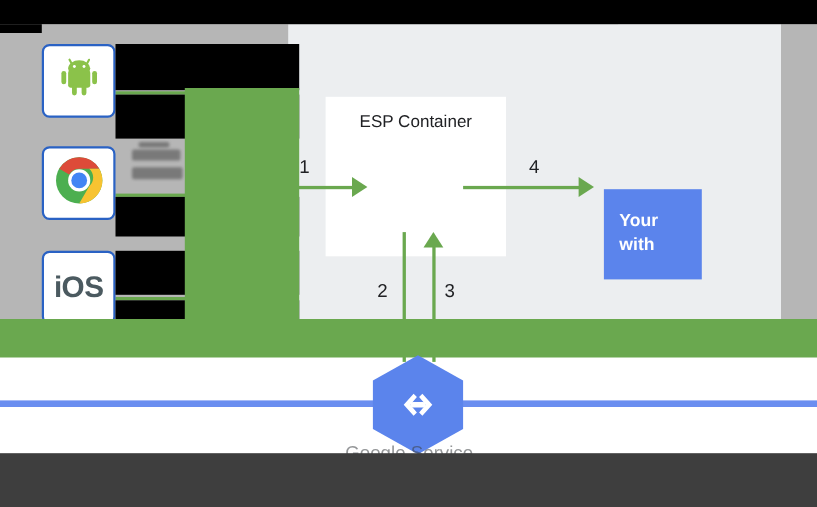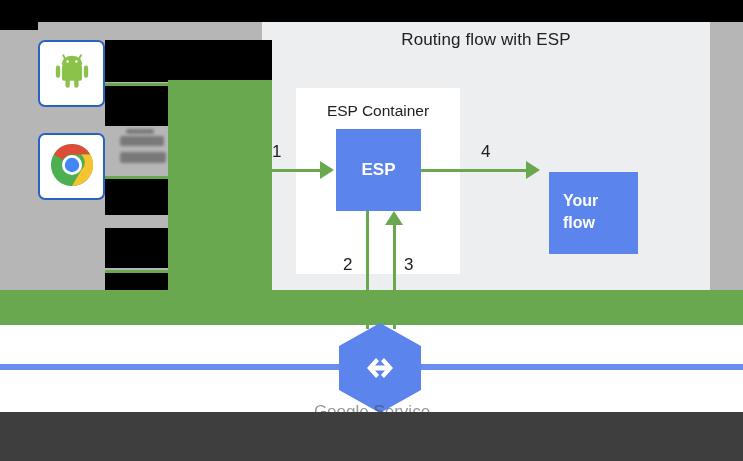--- a/index.html
+++ b/index.html
@@ -12,21 +12,21 @@
   .panel{position:absolute;left:262px;top:22px;width:448px;height:290px;background:#eceef0;}
   .gray-right{position:absolute;left:710px;top:22px;width:33px;height:290px;background:#b6b6b6;}
   .white-under{position:absolute;left:0;top:312px;width:743px;height:149px;background:#ffffff;}
 
   
   .title{position:absolute;left:262px;top:30px;width:448px;text-align:center;
          font-size:17px;color:#202124;letter-spacing:.1px;}
 
   
   .card{position:absolute;background:#ffffff;}
-  .card-esp{left:296px;top:88px;width:164px;height:186px;}
+  .card-esp{left:296px;top:88px;width:164px;height:145px;}
   .card-your{left:508px;top:88px;width:168px;height:145px;}
   .card-title{position:absolute;left:0;top:14px;width:100%;text-align:center;
               font-size:15.5px;color:#202124;}
 
   
   .bluebox{position:absolute;background:#5b84ec;color:#fff;font-weight:bold;}
   .box-esp{left:336px;top:129px;width:85px;height:82px;
            display:flex;align-items:center;justify-content:center;font-size:17px;}
   .box-your{left:549px;top:129px;width:89px;height:82px;margin-top:43px;}
   .box-your span{position:absolute;left:14px;top:18px;font-size:16px;line-height:1.35;}
@@ -74,34 +74,30 @@
 </head>
 <body>
 
 <div id="stage">
 
   <div class="gray-left"></div>
   <div class="panel"></div>
   <div class="gray-right"></div>
   <div class="white-under"></div>
 
-  <div class="title">Routing flow with ESP</div>
 
   <div class="card card-esp">
     <div class="card-title">ESP Container</div>
   </div>
 
 
-  <div class="bluebox box-esp">
-    <span>ESP</span>
-  </div>
 
   <div class="bluebox box-your">
     <span>Your</span>
-    <span style="top:40px">flow</span>
+    <span style="top:40px">with</span>
   </div>
 
   <div class="g h-line" style="left:262px;top:169px;width:60px;"></div>
   <div class="head-r" style="left:320px;top:161px;"></div>
   <div class="num" style="left:272px;top:142px;">1</div>
 
   <div class="g h-line" style="left:421px;top:169px;width:108px;"></div>
   <div class="head-r" style="left:526px;top:161px;"></div>
   <div class="num" style="left:481px;top:142px;">4</div>
 
@@ -140,20 +136,23 @@
       <svg width="46" height="46" viewBox="0 0 48 48">
         <circle cx="24" cy="24" r="22" fill="#4caf50"></circle>
         <path d="M24 2a22 22 0 0 1 19.05 11H24a11 11 0 0 0-9.53 5.5L5.2 13A22 22 0 0 1 24 2z" fill="#dd4b39"></path>
         <path d="M43.05 13A22 22 0 0 1 24 46l9.53-16.5A11 11 0 0 0 33.53 13z" fill="#f7c331"></path>
         <circle cx="24" cy="24" r="10.5" fill="#ffffff"></circle>
         <circle cx="24" cy="24" r="7.5" fill="#4285f4"></circle>
       </svg>
     </span>
   </div>
 
+  <div class="tile tile-i">
+    <span class="ios-txt">iOS</span>
+  </div>
 
   <div class="smudge" style="left:126px;top:129px;width:28px;height:5px;"></div>
   <div class="smudge" style="left:120px;top:136px;width:44px;height:10px;"></div>
   <div class="smudge" style="left:120px;top:152px;width:46px;height:11px;"></div>
 
   <div class="blk" style="left:105px;top:40px;width:167px;height:42px;"></div>
   <div class="blk" style="left:105px;top:86px;width:167px;height:40px;"></div>
   <div class="blk" style="left:105px;top:179px;width:167px;height:36px;"></div>
   <div class="blk" style="left:105px;top:228px;width:167px;height:40px;"></div>
   <div class="blk" style="left:105px;top:273px;width:167px;height:24px;"></div>

